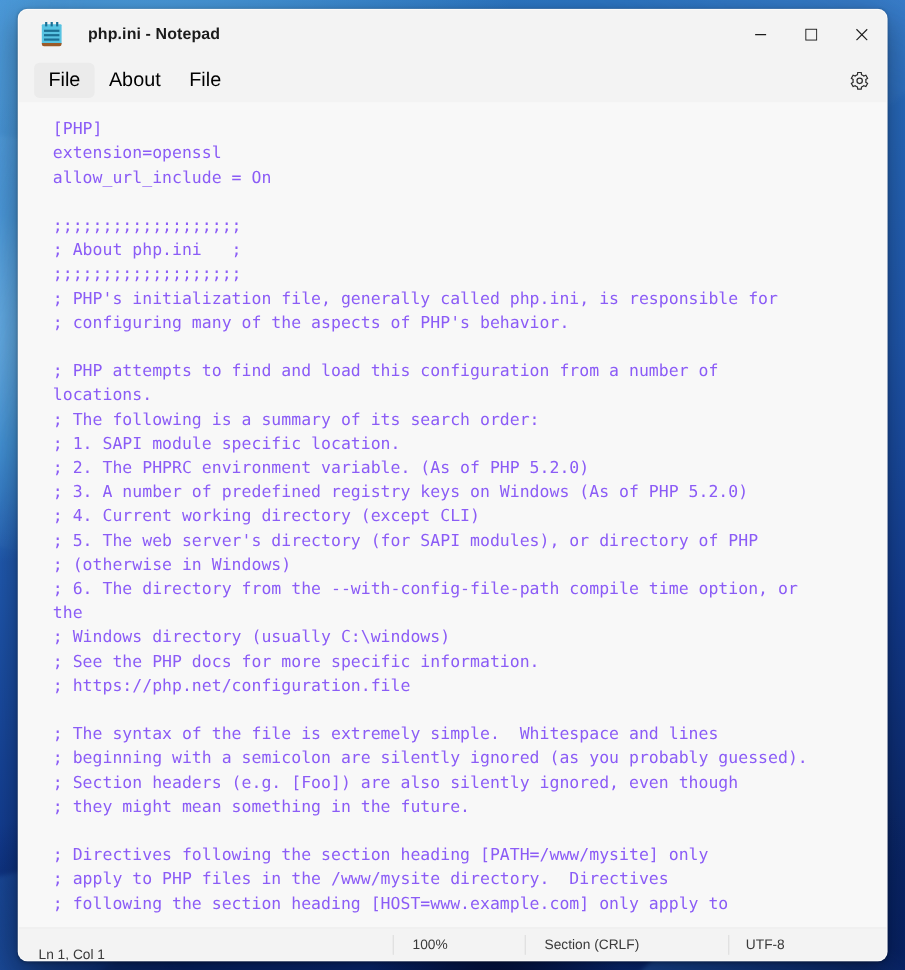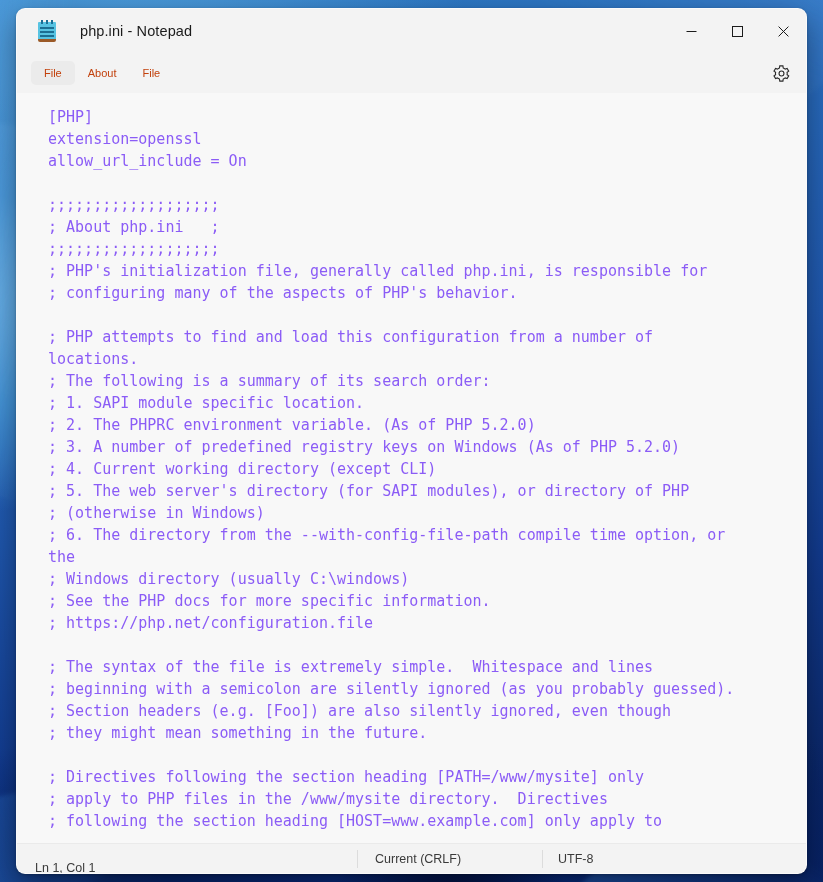--- a/index.html
+++ b/index.html
@@ -62,20 +62,21 @@
   }
 
   
   #title-bar {
     height: 44px;
     flex: 0 0 44px;
     background: #f3f3f3;
     display: flex;
     align-items: center;
     position: relative;
+    font-weight: bold;
   }
   #app-icon {
     width: 20px; height: 22px;
     margin-left: 20px;
     position: relative;
     flex: 0 0 auto;
   }
   #app-icon .pad {
     position: absolute; left: 1px; top: 2px;
     width: 18px; height: 18px;
@@ -119,22 +120,22 @@
   #menu-bar {
     height: 40px;
     flex: 0 0 40px;
     background: #f3f3f3;
     display: flex;
     align-items: center;
     padding: 0 8px 0 14px;
     position: relative;
   }
   .menu-item {
-    font-size: 11px;
-    color: #c2410c;
+    font-size: 18px;
+    color: #000000;
     padding: 6px 13px;
     border-radius: 5px;
     cursor: default;
     line-height: 1.1;
   }
   .menu-item.active { background: #ebebeb; }
   #settings-button {
     margin-left: auto;
     width: 34px; height: 30px;
     display: flex; align-items: center; justify-content: center;
@@ -292,18 +293,19 @@
 ; they might mean something in the future.
 
 ; Directives following the section heading [PATH=/www/mysite] only
 ; apply to PHP files in the /www/mysite directory.  Directives
 ; following the section heading [HOST=www.example.com] only apply to</pre>
       <div id="caret"></div>
     </div>
 
     <div id="status-bar">
       <div class="status-cell" id="status-position">Ln 1, Col 1</div>
-      <div class="status-cell sep" id="status-eol">Current (CRLF)</div>
+      <div class="status-cell sep" id="status-zoom">100%</div>
+      <div class="status-cell sep" id="status-eol">Section (CRLF)</div>
       <div class="status-cell sep" id="status-encoding">UTF-8</div>
     </div>
 
   </div>
 </div>
 
 </body></html>

